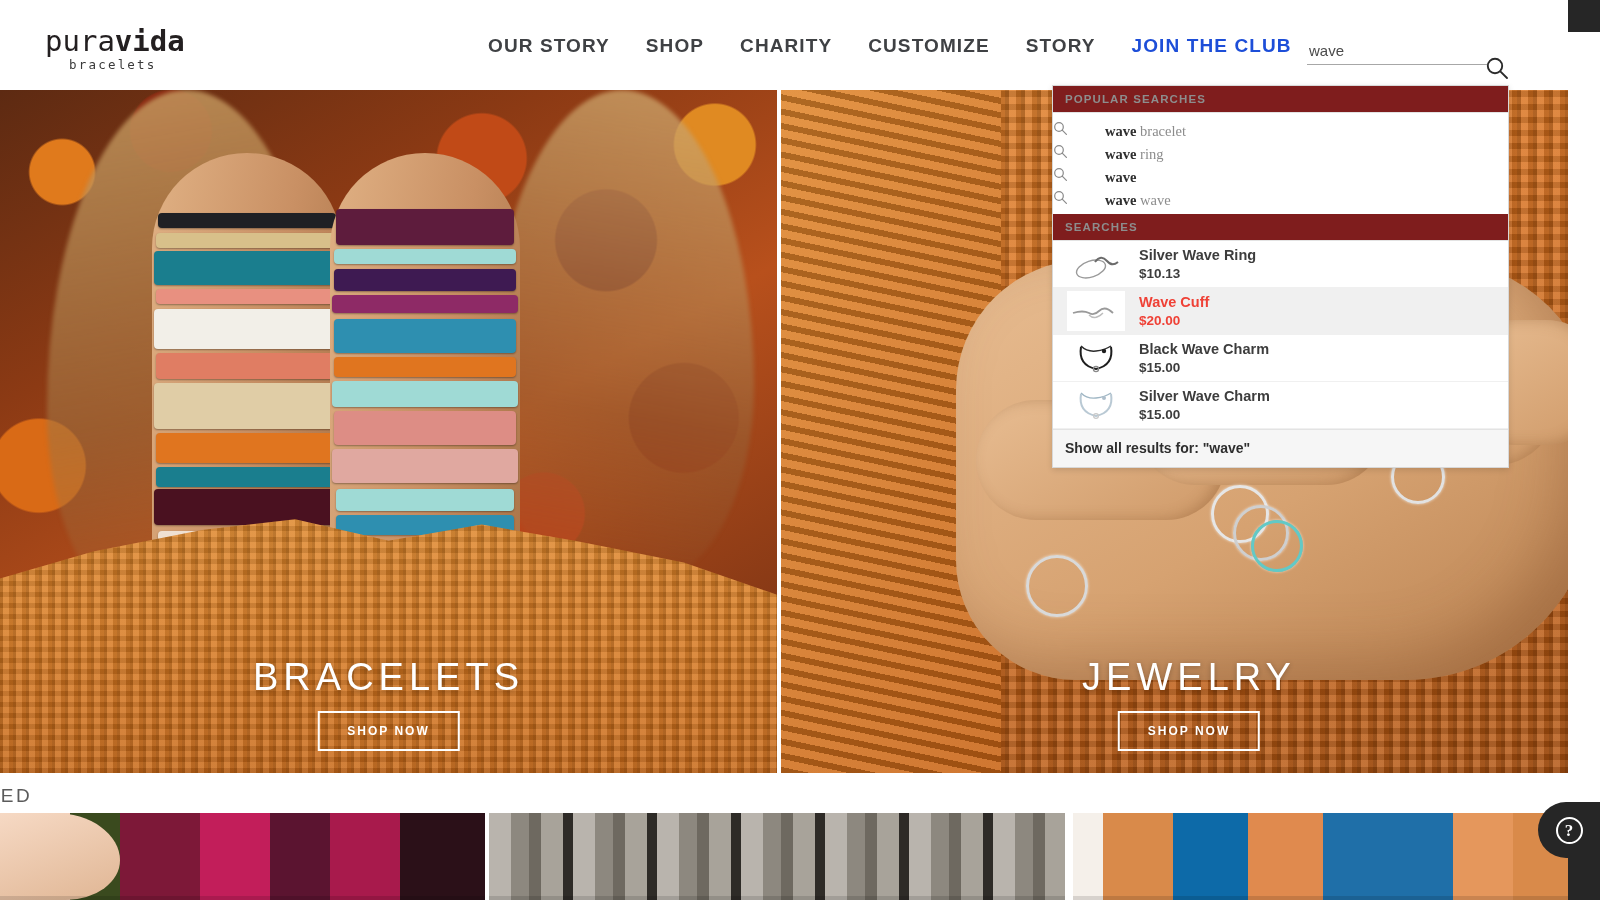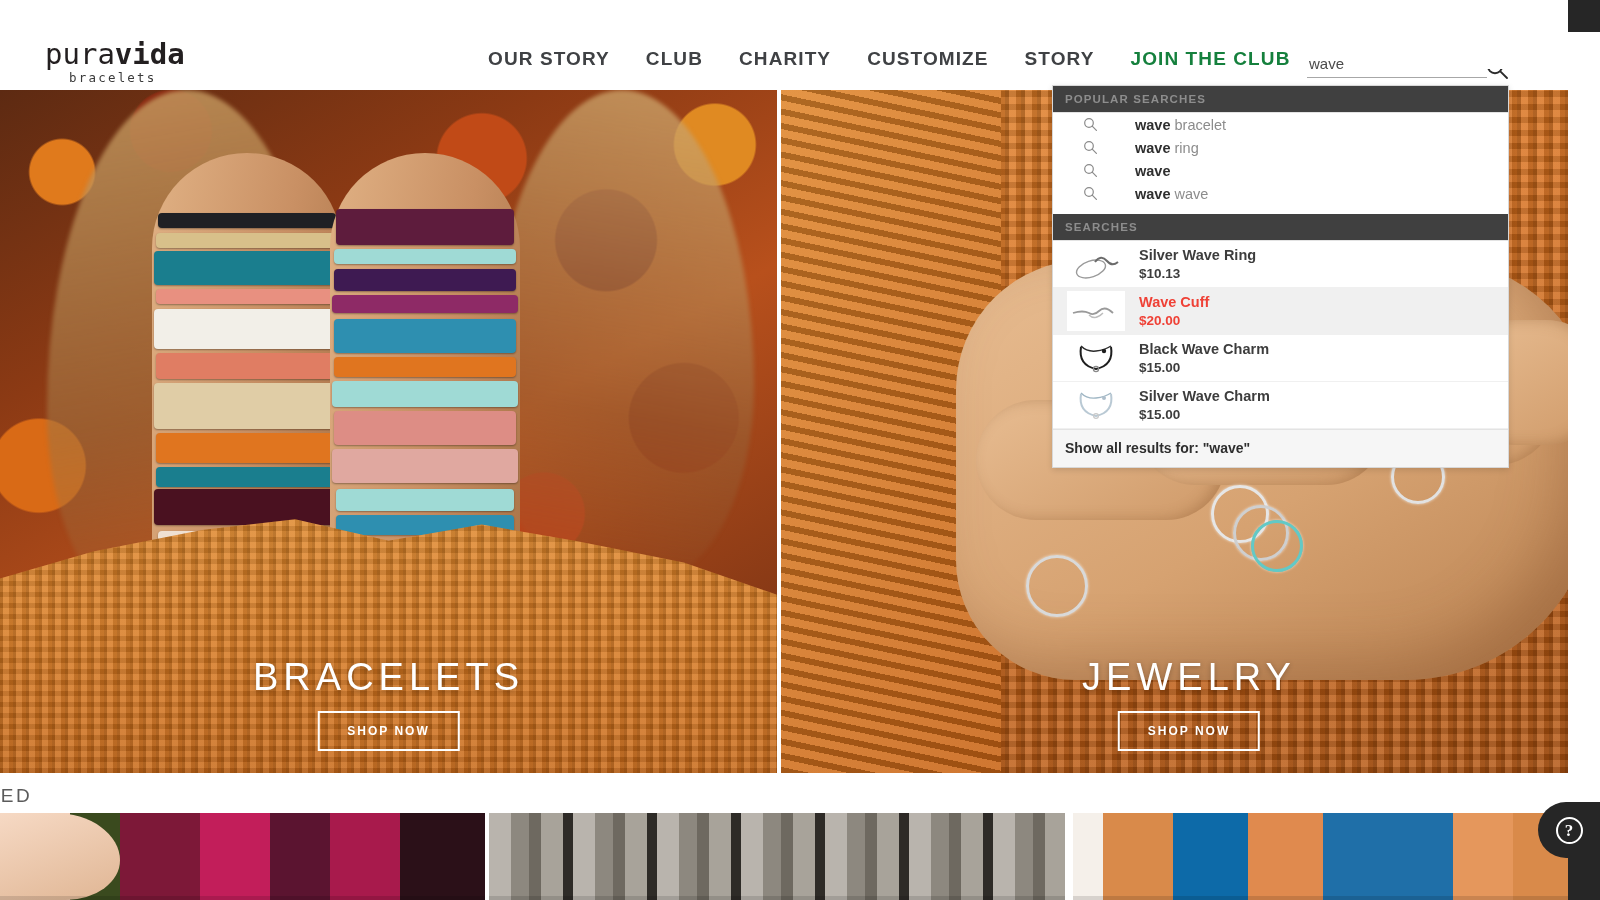--- a/index.html
+++ b/index.html
@@ -20,21 +20,21 @@
   }
   .chrome-rule {
     position:absolute; left:0; top:31px; width:1568px; height:2px; background:#4a4a4a;
   }
   .chrome-rule-accent {
     position:absolute; left:1466px; top:31px; width:46px; height:2px; background:#b8ecea;
   }
 
   
   .site-header {
-    position:absolute; left:0; top:30px; width:1568px; height:39px;
+    position:absolute; left:0; top:17px; width:1568px; height:39px;
     background:#ffffff; z-index:40;
   }
   .logo {
     position:absolute; left:45px; top:10px; width:200px;
     text-align:left; line-height:1;
   }
   .logo .l1 {
     font-family:"DejaVu Sans Mono","Liberation Mono",monospace;
     font-size:29px; letter-spacing:0px; color:#231f20; display:block;
   }
@@ -47,21 +47,21 @@
   }
 
   .mainnav {
     position:absolute; left:470px; top:0px; height:57px;
     display:flex; align-items:center; gap:0px;
   }
   .mainnav a {
     font-size:19px; letter-spacing:1.1px; color:#3f4144; text-decoration:none;
     font-weight:600; padding:0 18px; white-space:nowrap;
   }
-  .mainnav a.accent { color:#15803d; }
+  .mainnav a.accent { color:#1d4ed8; }
 
   .searchbox {
     position:absolute; left:1307px; top:22px; width:180px; height:28px;
   }
   .searchbox input {
     width:180px; height:26px; border:0; border-bottom:1px solid #a7a7a7;
     font-size:15px; color:#4b4b4b; outline:none; background:transparent;
     font-family:"Liberation Sans", sans-serif; padding:0 2px 3px 2px;
   }
   .search-btn {
@@ -158,27 +158,27 @@
       linear-gradient(120deg,#e0862c,#c96415);
   }
 
   
   .dropdown {
     position:absolute; left:1052px; top:85px; width:457px;
     background:#ffffff; border:1px solid #d8d8d8; z-index:60;
     box-shadow:0 2px 6px rgba(0,0,0,.13);
   }
   .dd-section-head {
-    background:#404040; border-bottom:1px solid #e3e3e3;
+    background:#7f1d1d; border-bottom:1px solid #e3e3e3;
     font-size:11.5px; letter-spacing:1.1px; color:#8d8d8d; font-weight:700;
     padding:7px 0 7px 12px;
   }
   .dd-suggestions { padding:4px 0 5px 0; }
   .dd-sugg {
-    display:flex; align-items:flex-start; height:23px; padding-left:30px; cursor:pointer;
+    display:flex; align-items:flex-end; height:23px; cursor:pointer;font-family:Liberation Serif, serif;
   }
   .dd-sugg .sicon { width:52px; flex:0 0 52px; color:#8a8a8a; }
   .dd-sugg .stext { font-size:14.5px; color:#8c8c8c; }
   .dd-sugg .stext b { color:#2f2f2f; font-weight:700; }
 
   .dd-products { }
   .dd-prod {
     display:flex; align-items:center; height:47px; padding-left:14px; cursor:pointer;
     border-bottom:1px solid #f0f0f0;
   }
@@ -262,21 +262,21 @@
 
   <div class="site-header">
 
     <div class="logo">
       <span class="l1"><span class="light">pura</span><b>vida</b></span>
       <span class="l2">bracelets</span>
     </div>
 
     <nav class="mainnav">
       <a href="#">OUR STORY</a>
-      <a href="#">CLUB</a>
+      <a href="#">SHOP</a>
       <a href="#">CHARITY</a>
       <a href="#">CUSTOMIZE</a>
       <a href="#">STORY</a>
       <a href="#" class="accent">JOIN THE CLUB</a>
     </nav>
 
     <div class="searchbox">
       <input type="text" value="wave" style="">
     </div>
   </div>

